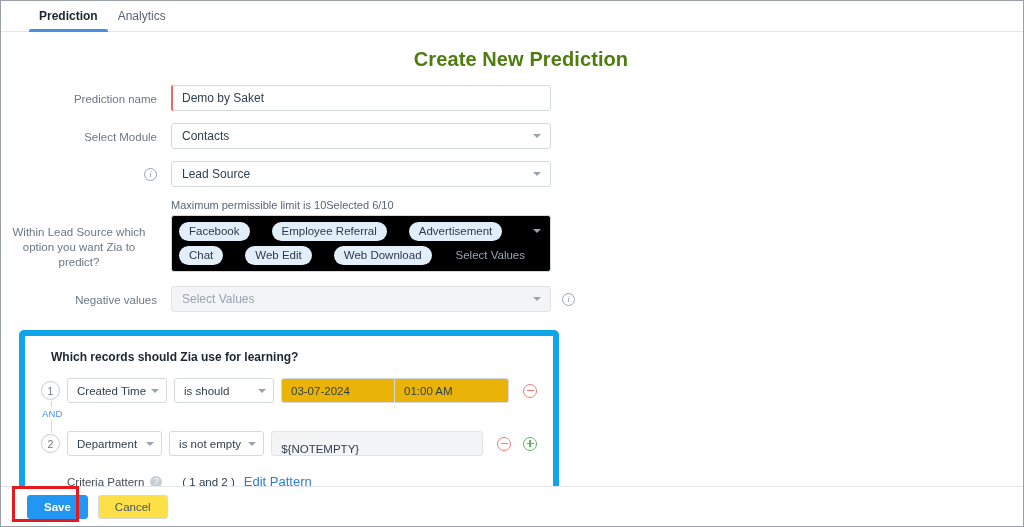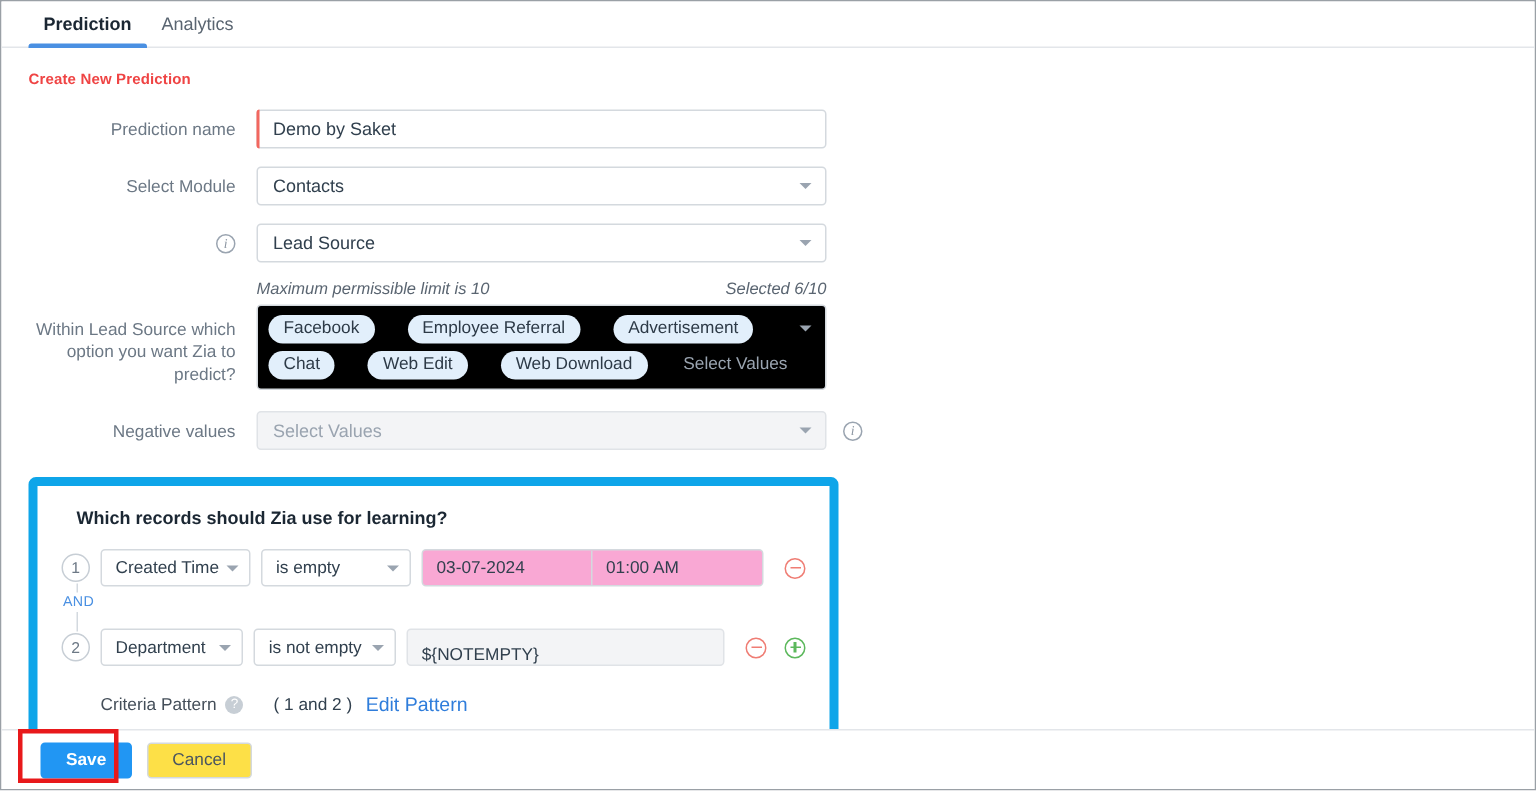--- a/index.html
+++ b/index.html
@@ -24,21 +24,21 @@
     display: flex;
     flex-direction: column;
   }
 
   
   .tabbar {
     height: 31px;
     border-bottom: 1px solid #e3e6ea;
     display: flex;
     align-items: stretch;
-    padding-left: 18px;
+    padding-left: 28px;
     flex: 0 0 auto;
     background:#fff;
   }
   .tab {
     position: relative;
     display: flex; align-items: center;
     padding: 0 10px;
     font-size: 12px;
     color: #5a6571;
     cursor: pointer;
@@ -54,37 +54,38 @@
   }
 
   
   .page {
     flex: 1 1 auto;
     position: relative;
     overflow: hidden;
     background: #fff;
   }
   .page-title {
-    font-size: 10px;
+    font-size: 20px;
     font-weight: bold;
-    color: #ef4444;
+    color: #4d7c0f;
     padding: 16px 0 0 18px;
     letter-spacing: .1px;
+    text-align: center;
   }
 
   
   .form { margin-top: 14px; }
   .row {
     display: flex;
     align-items: flex-start;
     margin-bottom: 12px;
   }
   .label {
     width: 170px;
-    text-align: right;
+    text-align: center;
     padding-right: 14px;
     color: #6c7885;
     font-size: 11.5px;
     line-height: 15px;
     padding-top: 7px;
     display: flex;
     justify-content: flex-end;
     align-items: flex-start;
     gap: 5px;
   }
@@ -143,25 +144,23 @@
     cursor: pointer;
   }
   .info-after {
     position: absolute;
     right: -24px; top: 7px;
   }
 
   
   .hint-line {
     display: flex;
-    justify-content: space-between;
     font-size: 11px;
     color: #5a6571;
     margin-bottom: 4px;
-    font-style: italic;
   }
 
   
   .multiselect {
     border: 1px solid #d4d9de;
     border-radius: 3px;
     background: #000000;
     min-height: 44px;
     padding: 6px 24px 6px 7px;
     position: relative;
@@ -237,21 +236,21 @@
   .sel.w-field { width: 100px; }
   .sel.w-cond  { width: 100px; }
   .sel .caret { right: 7px; }
 
   .val-group {
     display: flex;
     height: 25px;
     border: 1px solid #d4d9de;
     border-radius: 3px;
     overflow: hidden;
-    background: #f9a8d4;
+    background: #eab308;
     justify-content: space-between;
   }
   .val-group .val {
     display: flex; align-items: center;
     padding: 0 9px;
     font-size: 11.5px;
     color: #31404e;
     cursor: text;
   }
   .val-group .val.date { width: 113px; border-right: 1px solid #d4d9de; }
@@ -482,21 +481,21 @@
     <div class="criteria-card">
       <div class="criteria-title">Which records should Zia use for learning?</div>
 
       <div class="crit-row">
         <span class="num-badge">1</span>
         <div class="sel w-field">
           <span>Created Time</span>
           <span class="caret"></span>
         </div>
         <div class="sel w-cond">
-          <span>is empty</span>
+          <span>is should</span>
           <span class="caret"></span>
         </div>
         <div class="val-group">
           <div class="val date">
             <span>03-07-2024</span>
           </div>
           <div class="val time">
             <span>01:00 AM</span>
           </div>
         </div>

